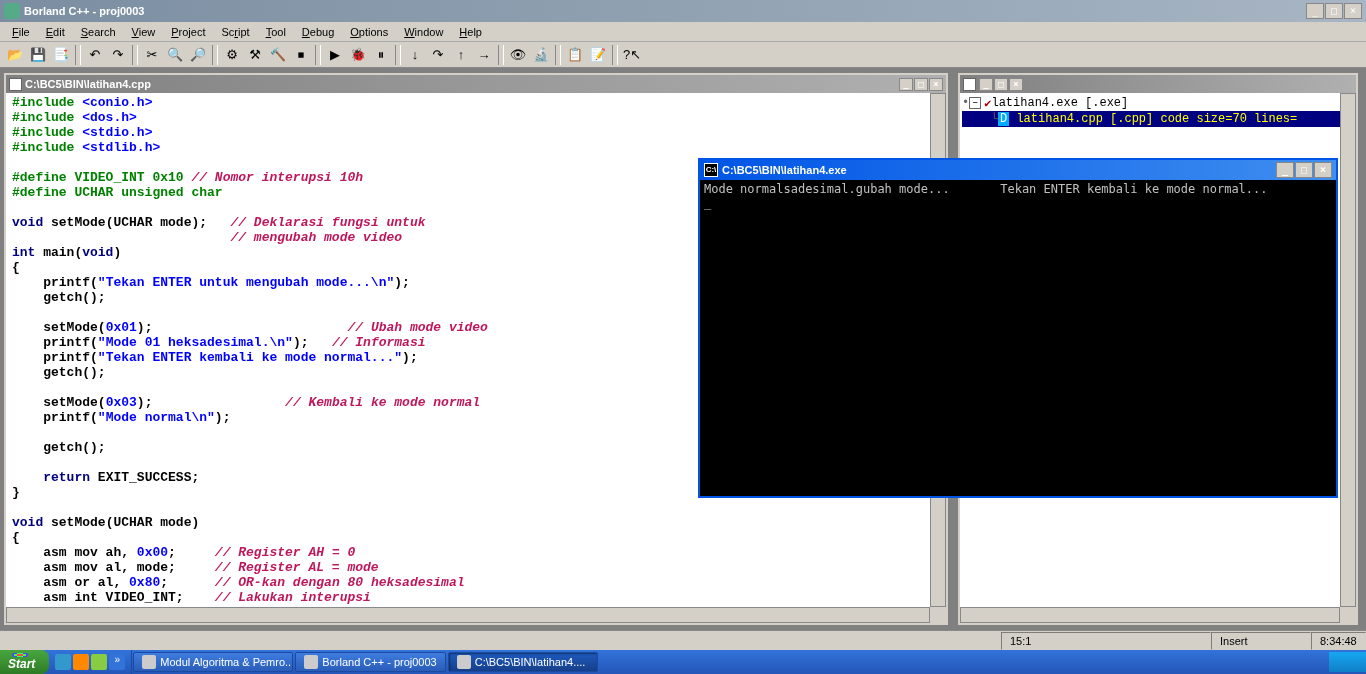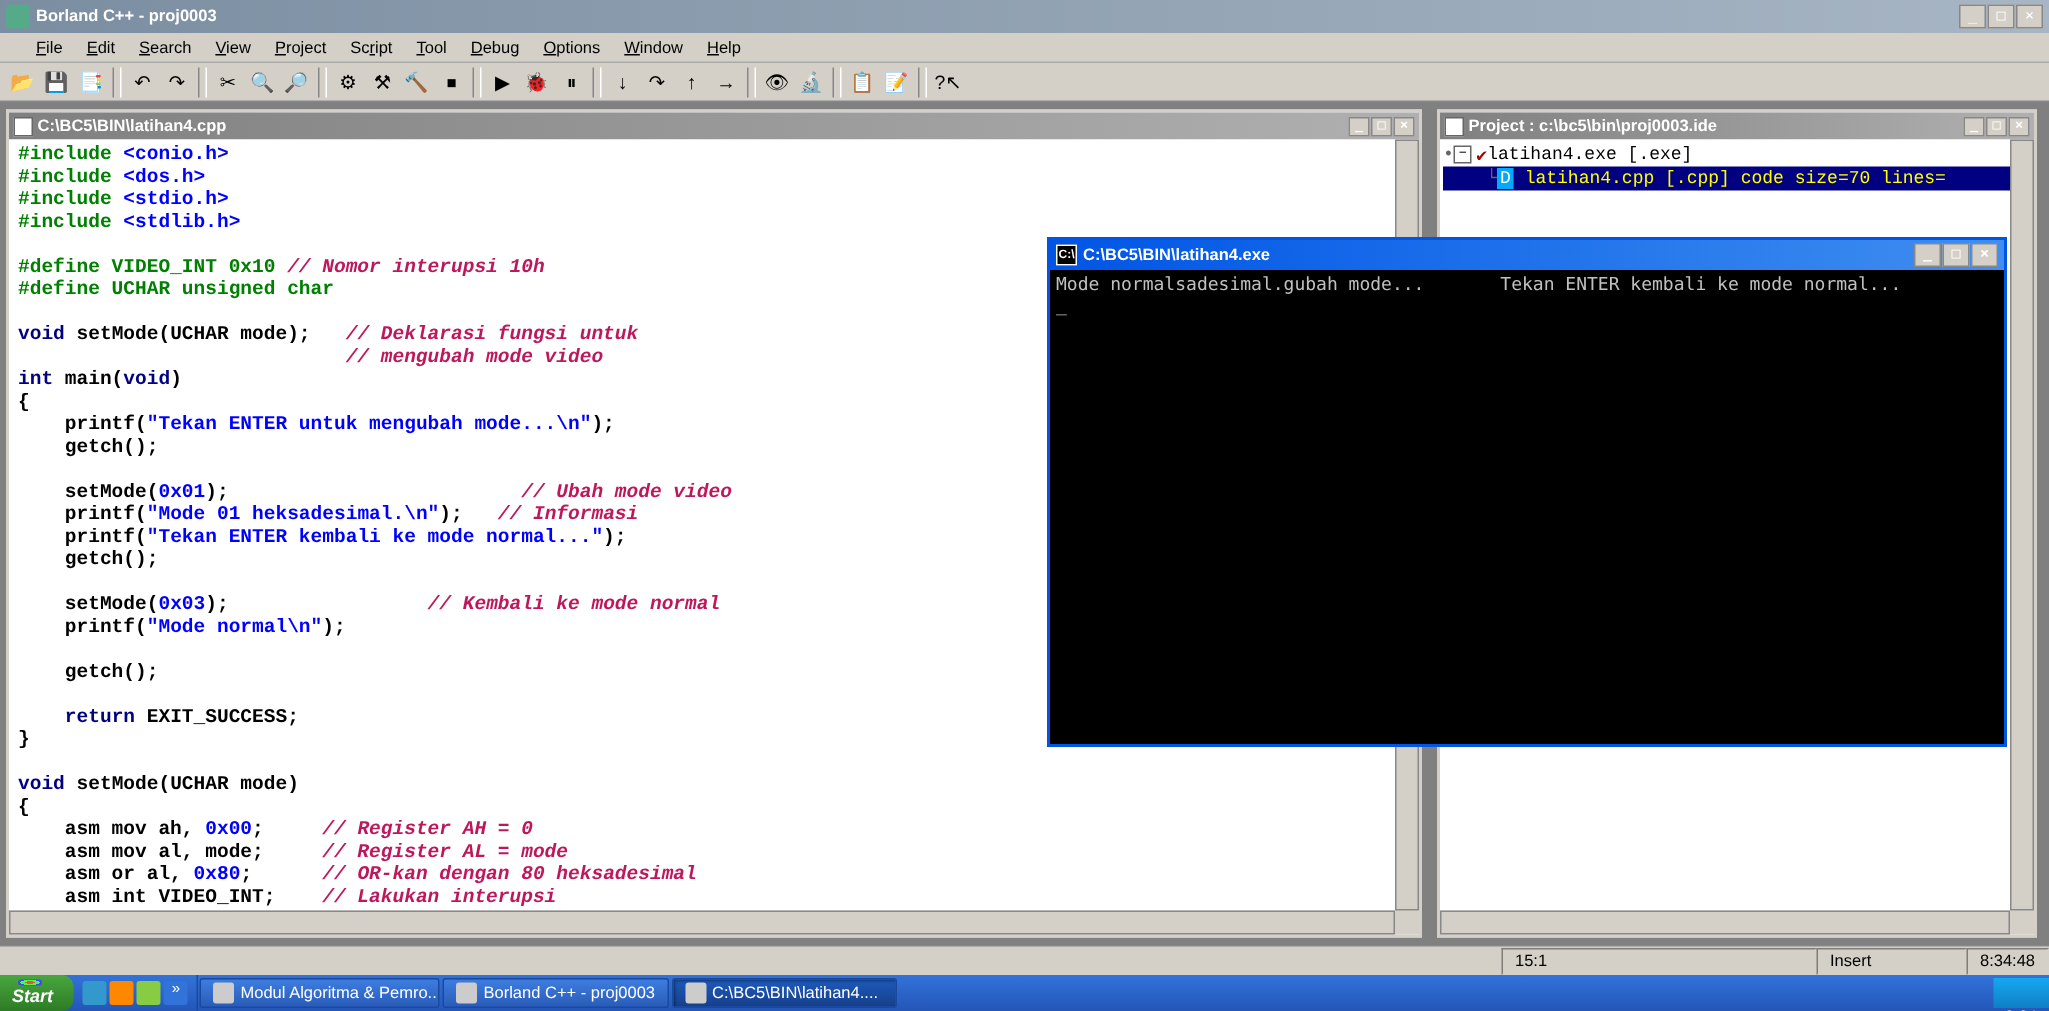--- a/index.html
+++ b/index.html
@@ -4,21 +4,21 @@
 <style>
   * { box-sizing: border-box; margin: 0; padding: 0; }
   body { font-family: Tahoma, sans-serif; font-size: 11px; background: #d4d0c8; width: 1366px; height: 674px; overflow: hidden; position: relative; }
   
   .titlebar { background: linear-gradient(to right, #7b8ea1, #a7b5c4); color: white; height: 22px; display: flex; align-items: center; padding: 0 4px; }
   .titlebar-icon { width: 16px; height: 16px; margin-right: 4px; background: #5a8; border-radius: 3px; display: inline-block; }
   .titlebar-text { flex: 1; font-weight: bold; font-size: 11px; }
   .win-btns { display: flex; gap: 1px; }
   .win-btn { width: 18px; height: 16px; background: #d4d0c8; border: 1px solid #888; font-family: monospace; font-size: 10px; text-align: center; line-height: 13px; cursor: pointer; }
   
-  .menubar { background: #d4d0c8; height: 20px; display: flex; align-items: center; padding: 0 16px; border-bottom: 1px solid #aaa; }
+  .menubar { background: #d4d0c8; height: 20px; display: flex; align-items: center; padding: 0 4px; border-bottom: 1px solid #aaa; }
   .menu-item { padding: 2px 8px; cursor: pointer; }
   .menu-item u { text-decoration: underline; }
   
   .toolbar { background: #d4d0c8; height: 26px; display: flex; align-items: center; padding: 2px 4px; border-bottom: 1px solid #888; gap: 1px; }
   .tool-btn { width: 22px; height: 22px; border: 1px solid #d4d0c8; display: flex; align-items: center; justify-content: center; cursor: pointer; font-size: 13px; }
   .tool-sep { width: 6px; height: 20px; border-left: 1px solid #888; border-right: 1px solid #fff; margin: 0 2px; }
   
   .workspace { position: relative; background: #808080; height: 562px; }
   
   .child-win { position: absolute; border: 2px solid #d4d0c8; background: #fff; display: flex; flex-direction: column; }
@@ -144,21 +144,20 @@
     <div class="vscroll"></div>
     <div class="editor-scrollbars">
       <div class="hscroll"></div>
       <div class="scroll-corner"></div>
     </div>
   </div>
 
   <div class="child-win" style="left:958px; top:5px; right:4px; width:400px; height:552px;">
     <div class="child-titlebar inactive">
       <span class="child-icon"></span>
-      <span class="title-text">Project : c:\bc5\bin\proj0003.ide</span>
       <div class="win-btns">
         <div class="win-btn">_</div>
         <div class="win-btn">□</div>
         <div class="win-btn">×</div>
       </div>
     </div>
     <div class="proj-body">
       <div class="proj-row">
         <span class="tree-line">• </span>
           <span class="icon-box">–</span>

